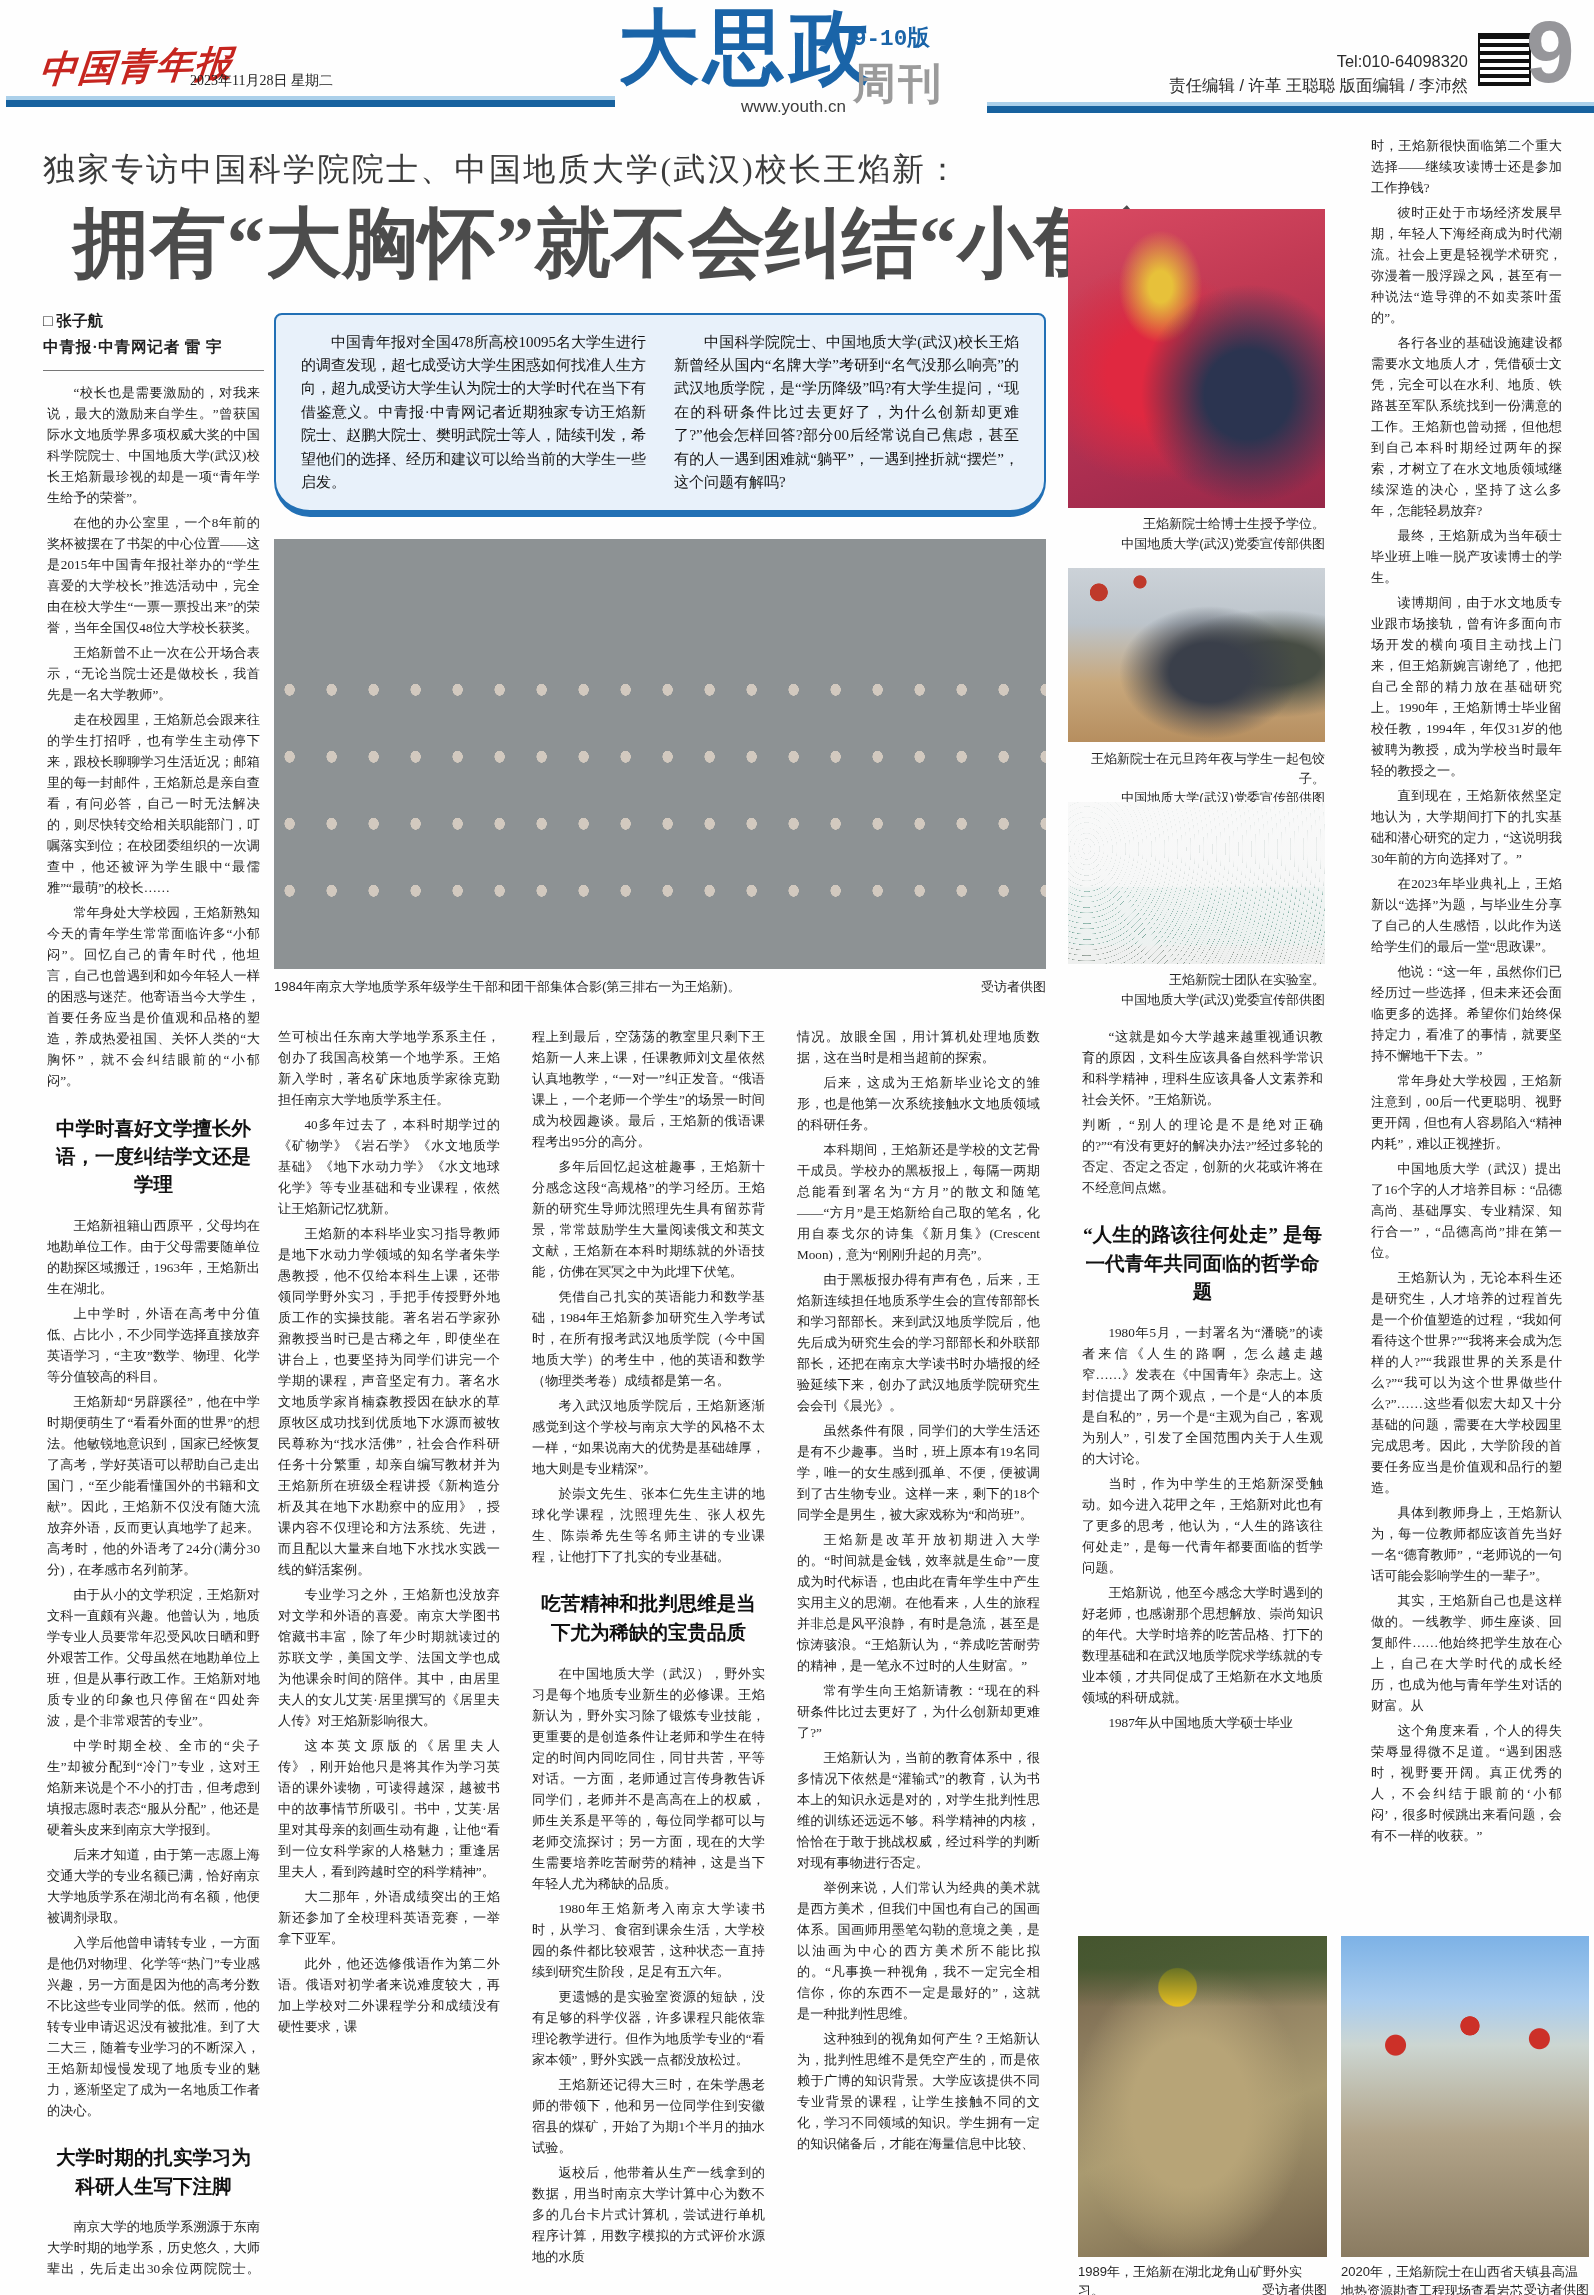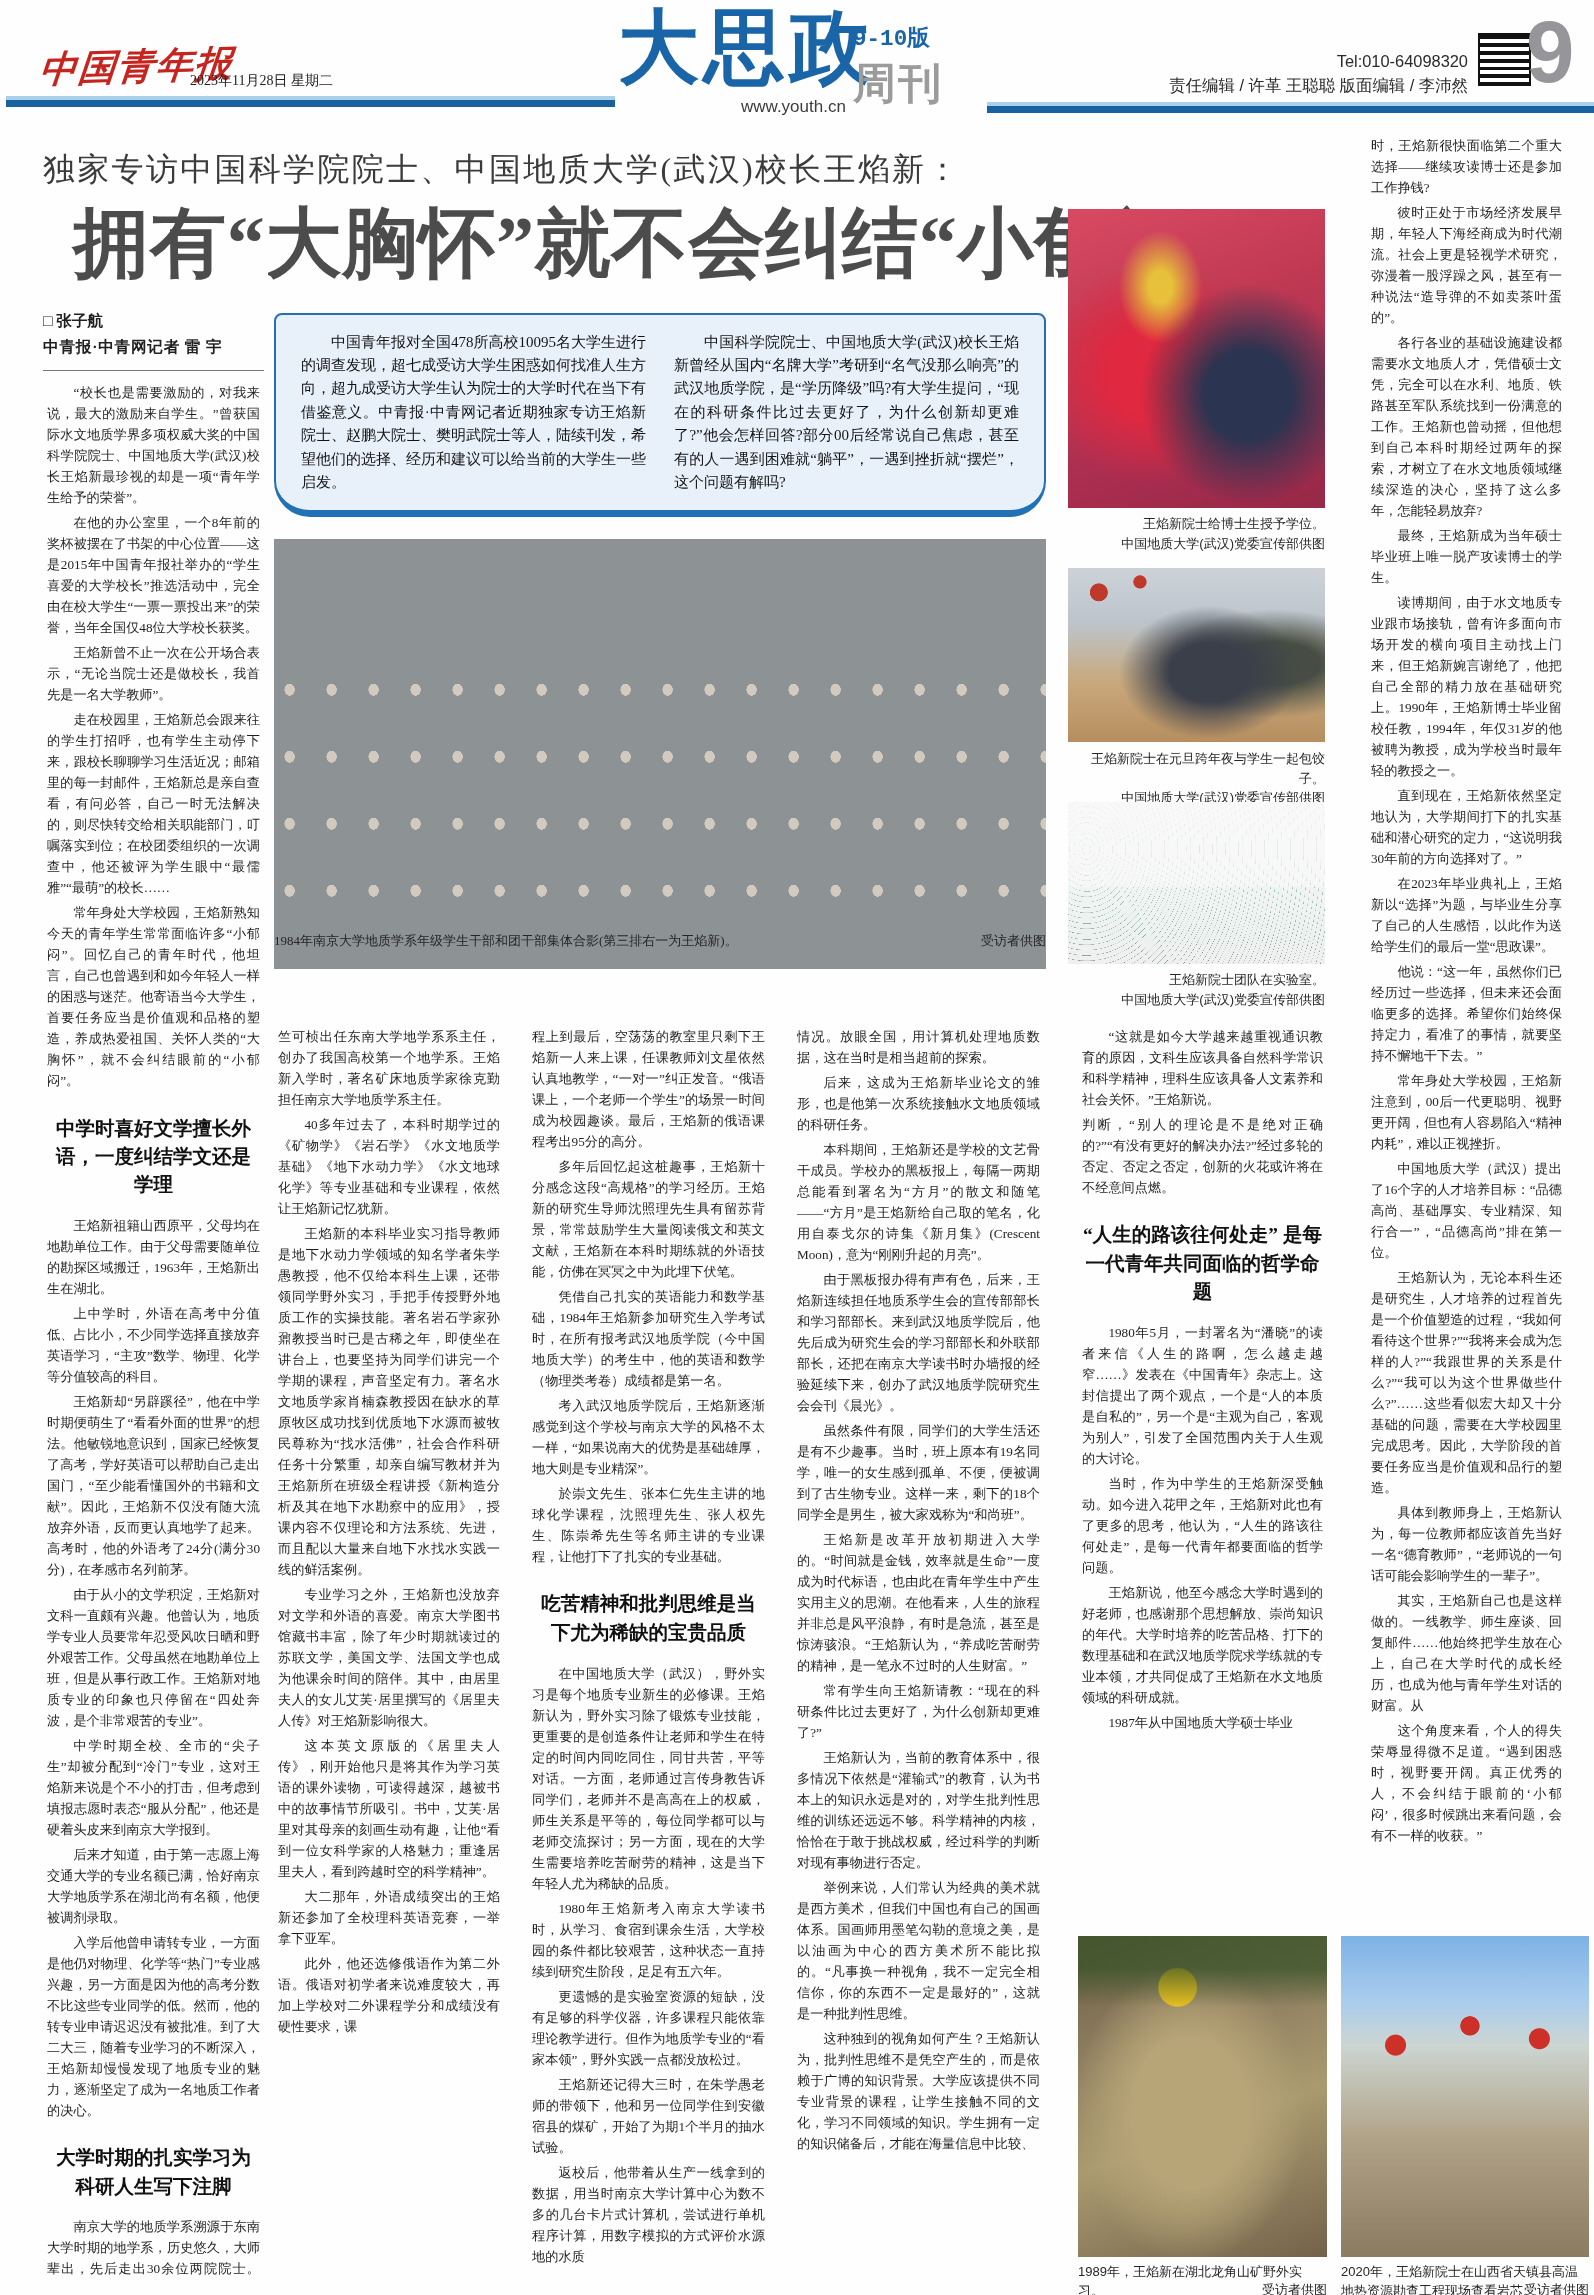--- a/index.html
+++ b/index.html
@@ -62,21 +62,21 @@
   
   .photo{position:absolute;overflow:hidden;}
   .photo-group{left:274px;top:539px;width:772px;height:430px;background:
       repeating-radial-gradient(ellipse 7.8px 9.3px at 20px 257px,rgba(235,228,218,.85) 0 55%,transparent 60%),
       repeating-linear-gradient(90deg,rgba(255,255,255,.12) 0 23.4px,rgba(0,0,0,.10) 23.4px 47px),
       linear-gradient(180deg,#a8adaf 0%,#c2c6c7 16%,#8f9496 42%,#70757а 70%,#595d60 100%);
       background-color:#8d9294;}
   .photo-group .heads{position:absolute;left:0;top:132px;width:100%;height:265px;background:
       radial-gradient(ellipse 8.6px 10px at 15.6px 18.7px,#ded3c6 58%,transparent 62%);
       background-size:42px 67px;opacity:.85;}
-  .cap-row{position:absolute;left:274px;top:932px;width:772px;font-family:Liberation Serif, serif;
+  .cap-row{position:absolute;left:274px;top:978px;width:772px;font-family:Liberation Sans, sans-serif;
            font-size:13px;color:#262626;}
   .cap-row .credit{position:absolute;right:0;top:0;}
 
   .photo-p1{left:1068px;top:209px;width:257px;height:299px;background:
       radial-gradient(ellipse at 70% 62%,#2b3450 0 17%,transparent 42%),
       radial-gradient(ellipse at 36% 26%,#e7c13a 0 5%,transparent 18%),
       radial-gradient(circle at 32% 55%,#e02840 0 18%,transparent 46%),
       linear-gradient(160deg,#d94a62 0%,#c23a54 35%,#ab2e50 70%,#962848 100%);}
   .photo-p2{left:1068px;top:568px;width:257px;height:174px;background:
       radial-gradient(circle at 12% 14%,#bf392b 0 8.6px,transparent 9.3px),

